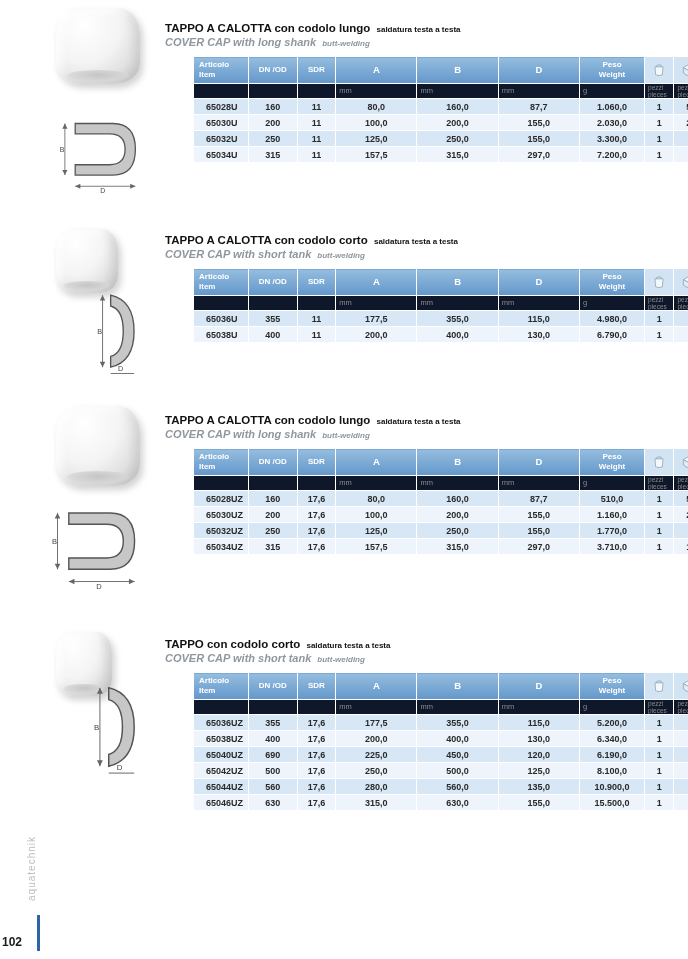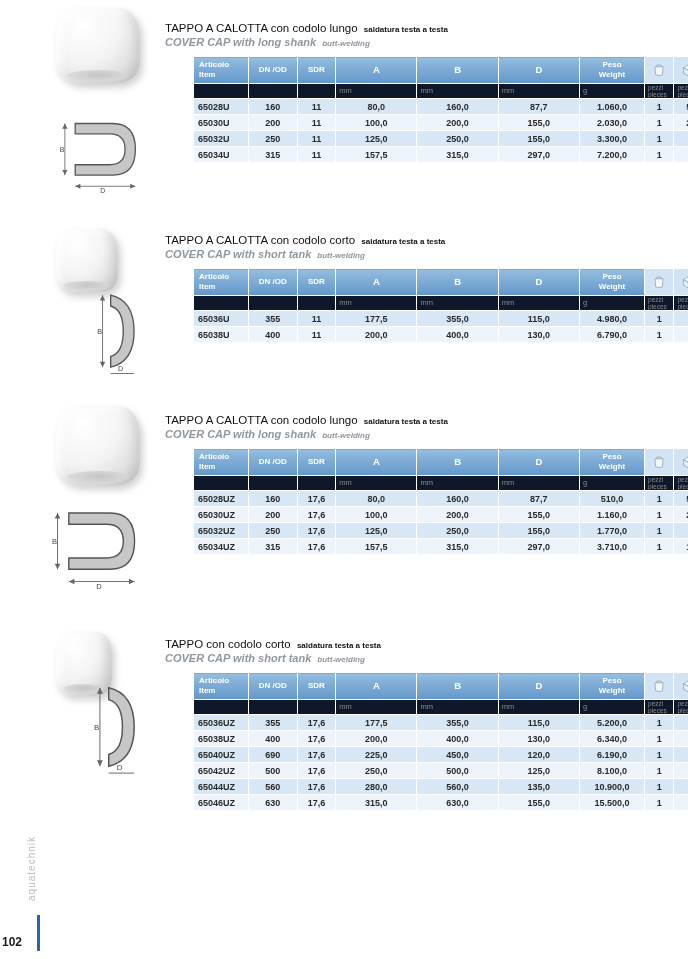--- a/index.html
+++ b/index.html
@@ -29,21 +29,21 @@
   .dr0{left:58px;top:106px;width:86px;height:90px;}
   .dr1{left:94px;top:288px;width:54px;height:90px;}
   .dr2{left:50px;top:496px;width:94px;height:94px;}
   .dr3{left:92px;top:680px;width:56px;height:98px;}
   .drawing svg{width:100%;height:100%;display:block;}
   .dim-text{font-family:"Liberation Sans",sans-serif;font-size:8px;fill:#444;}
   
   .section{position:absolute;left:165px;width:512px;}
   .s0{top:22px}.s1{top:234px}.s2{top:414px}.s3{top:638px}
   .title{margin:0 0 2px 0;font-size:11.5px;color:#111;}
-  .t-bold{font-weight:normal;margin-top:44px;}
+  .t-bold{font-weight:bold;margin-top:44px;}
   .t-small{font-weight:bold;font-size:8px;margin-left:3px;}
   .subtitle{margin:0 0 8px 0;font-size:11px;color:#8f979e;font-style:italic;}
   .sub-bold{font-weight:bold;margin-top:20px;}
   .sub-small{font-size:8px;margin-left:3px;}
   
   table.data-table{
     border-collapse:collapse;table-layout:fixed;width:511px;margin-left:28px;
   }
   .data-table th,.data-table td{
     border:1px solid #ffffff;padding:0 3px;overflow:hidden;white-space:nowrap;
@@ -59,21 +59,21 @@
   .head-row th .stack{display:block;}
   .units-row th{
     background:#0f172a;color:#8a8a8a;font-size:7.5px;font-weight:normal;
     height:14px;text-align:left;vertical-align:middle;line-height:1.1;
   }
   .units-row th .stack{display:block;font-size:6.5px;}
   tbody td{
     height:15px;font-size:9px;font-weight:bold;color:#2a2a2a;
     text-align:center;vertical-align:middle;
   }
-  tbody td.col-item{text-align:left;padding-left:4px;}
+  tbody td.col-item{text-align:left;padding-left:12px;}
   tbody tr:nth-child(odd) td{background:#d7e7f5;}
   tbody tr:nth-child(even) td{background:#eef4fb;}
   .hdr-icon{display:inline-block;vertical-align:middle;}
   
   .brand-vertical{
     position:absolute;left:26px;bottom:58px;
     writing-mode:vertical-rl;transform:rotate(180deg);
     color:#bcbcbc;font-size:10px;letter-spacing:1px;
   }
   .page-number{

